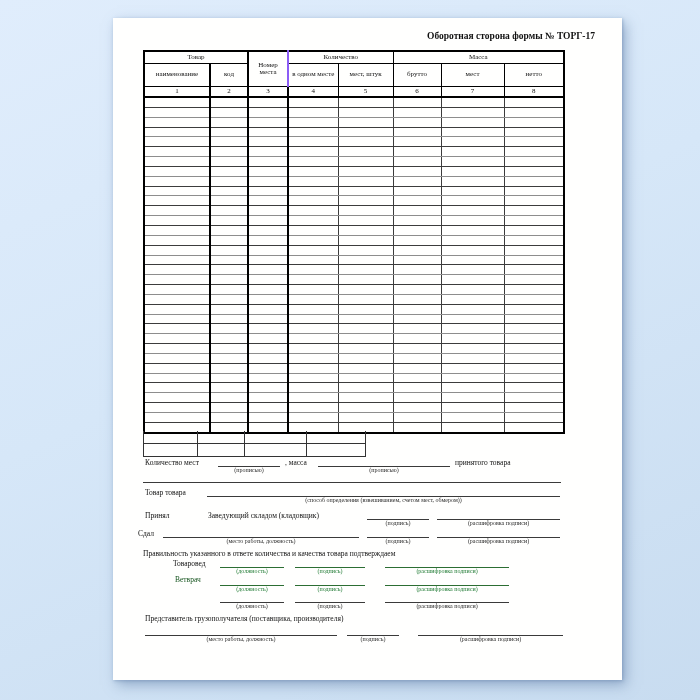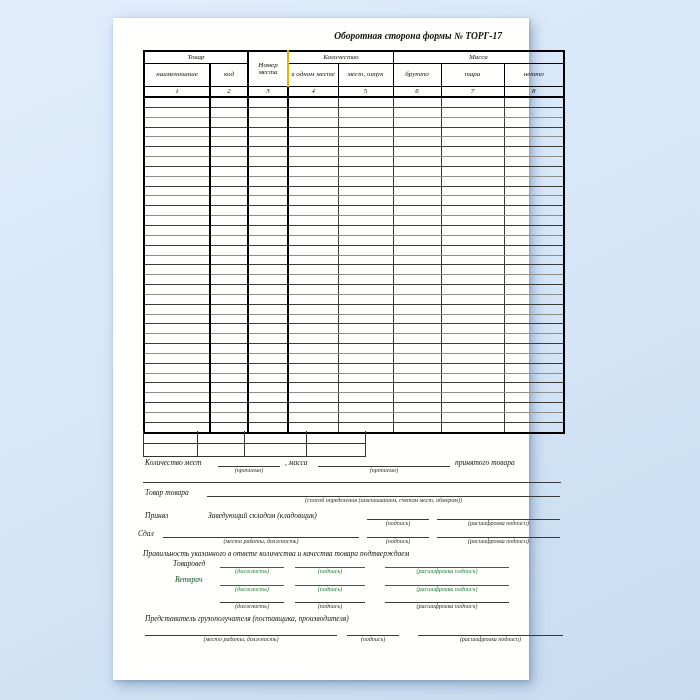--- a/index.html
+++ b/index.html
@@ -2,23 +2,22 @@
 <html style="--wm-green: #1f7a33;"><head>
 <meta charset="utf-8">
 <style>
   html,body{margin:0;padding:0;}
   .stage{
     position:relative;width:700px;height:700px;overflow:hidden;
     background:linear-gradient(155deg,#e0edfc 0%,#d6e7f8 45%,#c8dcf0 100%);
     font-family:"Liberation Serif","DejaVu Serif",serif;color:#111;
   }
   .paper{
-    position:absolute;left:113px;top:18px;width:416px;height:662px;background:#fffffe;
+    position:absolute;left:113px;top:18px;width:509px;height:662px;background:#fffffe;
     box-shadow:4px 5px 12px rgba(100,130,170,.55),1px 1px 3px rgba(100,130,170,.45);
-    font-style:italic;
   }
   .doc-title{
     position:absolute;top:13px;right:27px;font-size:9.5px;font-weight:bold;white-space:nowrap;
   }
   
   .form-table{
     position:absolute;left:30px;top:32px;width:420px;border-collapse:collapse;table-layout:fixed;
     border:2px solid #000;
   }
   .form-table td{
@@ -67,31 +66,31 @@
           <col style="width:40px">
           <col style="width:50px">
         <col style="width:55px">
           <col style="width:48px">
           <col style="width:63px">
           <col style="width:60px">
       </colgroup>
       <thead>
         <tr class="h1">
           <td colspan="2">Товар</td>
-          <td rowspan="2" class="vthick-l" style="border-right:2px solid #eab308">Номер места</td>
+          <td rowspan="2" class="vthick-l" style="border-right:2px solid #8b5cf6">Номер места</td>
           <td colspan="2" class="vthick-l">Количество</td>
           <td colspan="3">Масса</td>
         </tr>
         <tr class="h2">
           <td>наименование</td>
           <td class="vthick">код</td>
           <td class="vthick-l">в одном месте</td>
           <td>мест, штук</td>
           <td>брутто</td>
-          <td>тара</td>
+          <td>мест</td>
           <td>нетто</td>
         </tr>
         <tr class="nums">
           <td>1</td>
           <td class="vthick">2</td>
           <td>3</td>
           <td class="vthick-l">4</td>
           <td>5</td>
           <td>6</td>
           <td>7</td>

